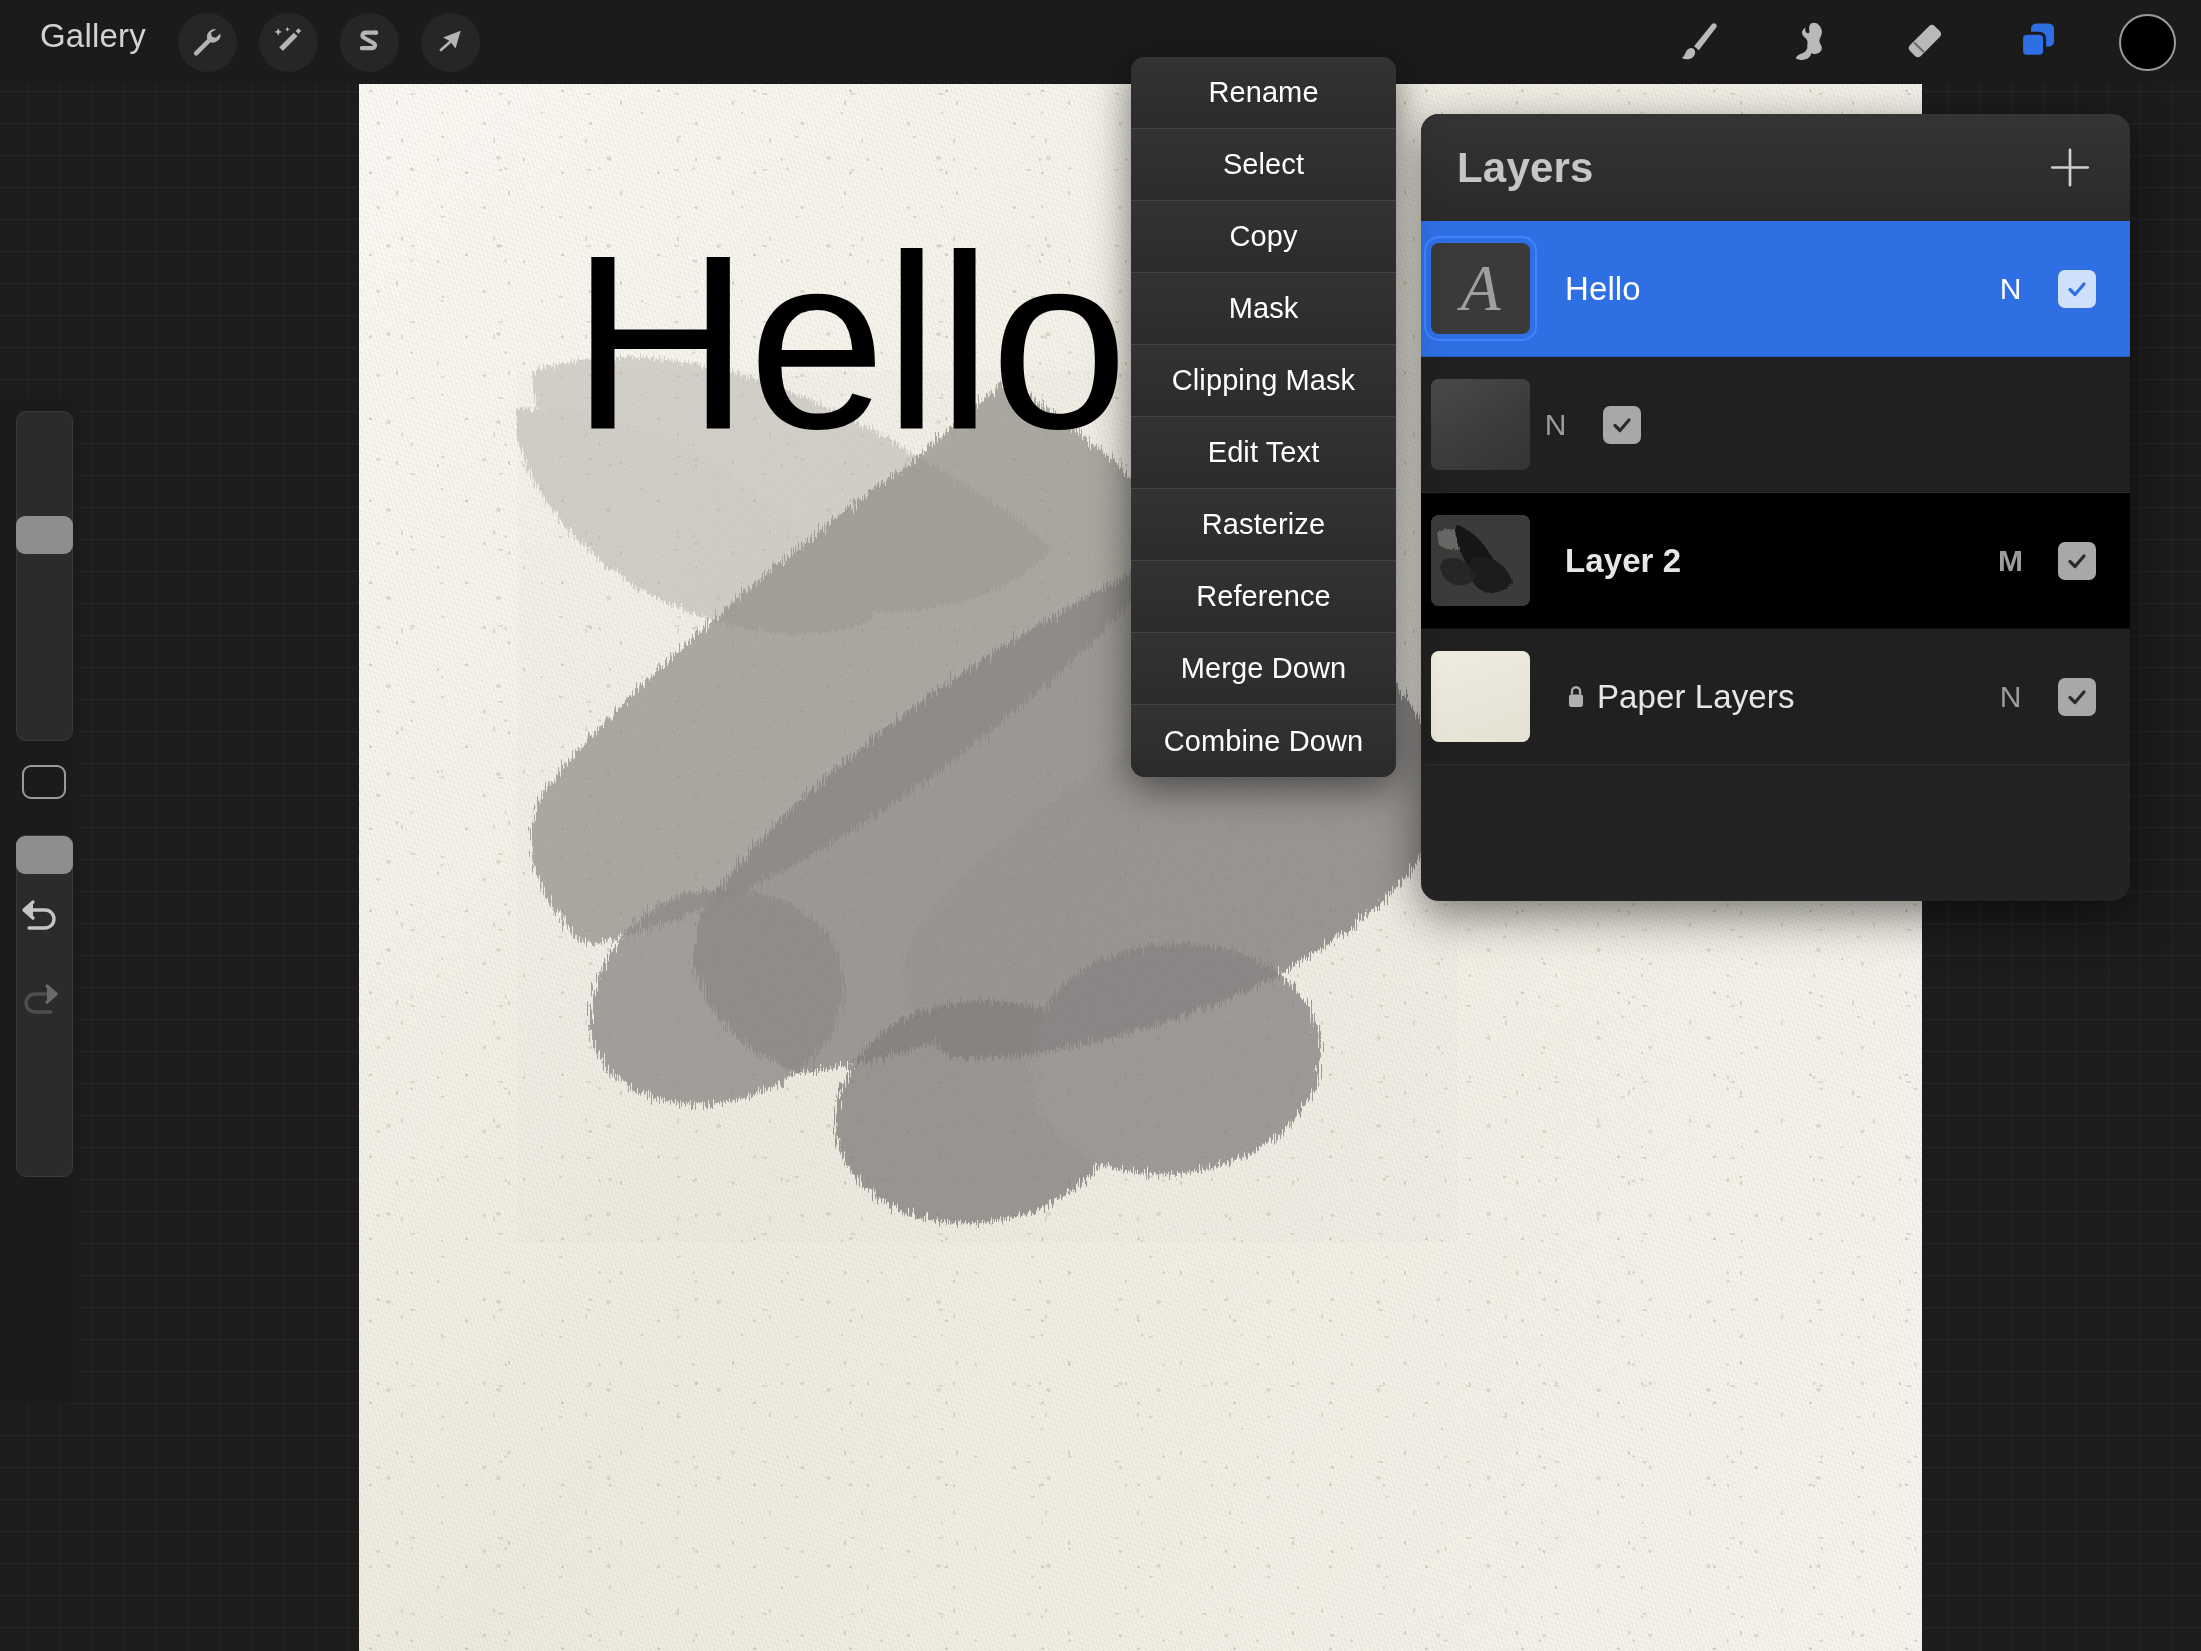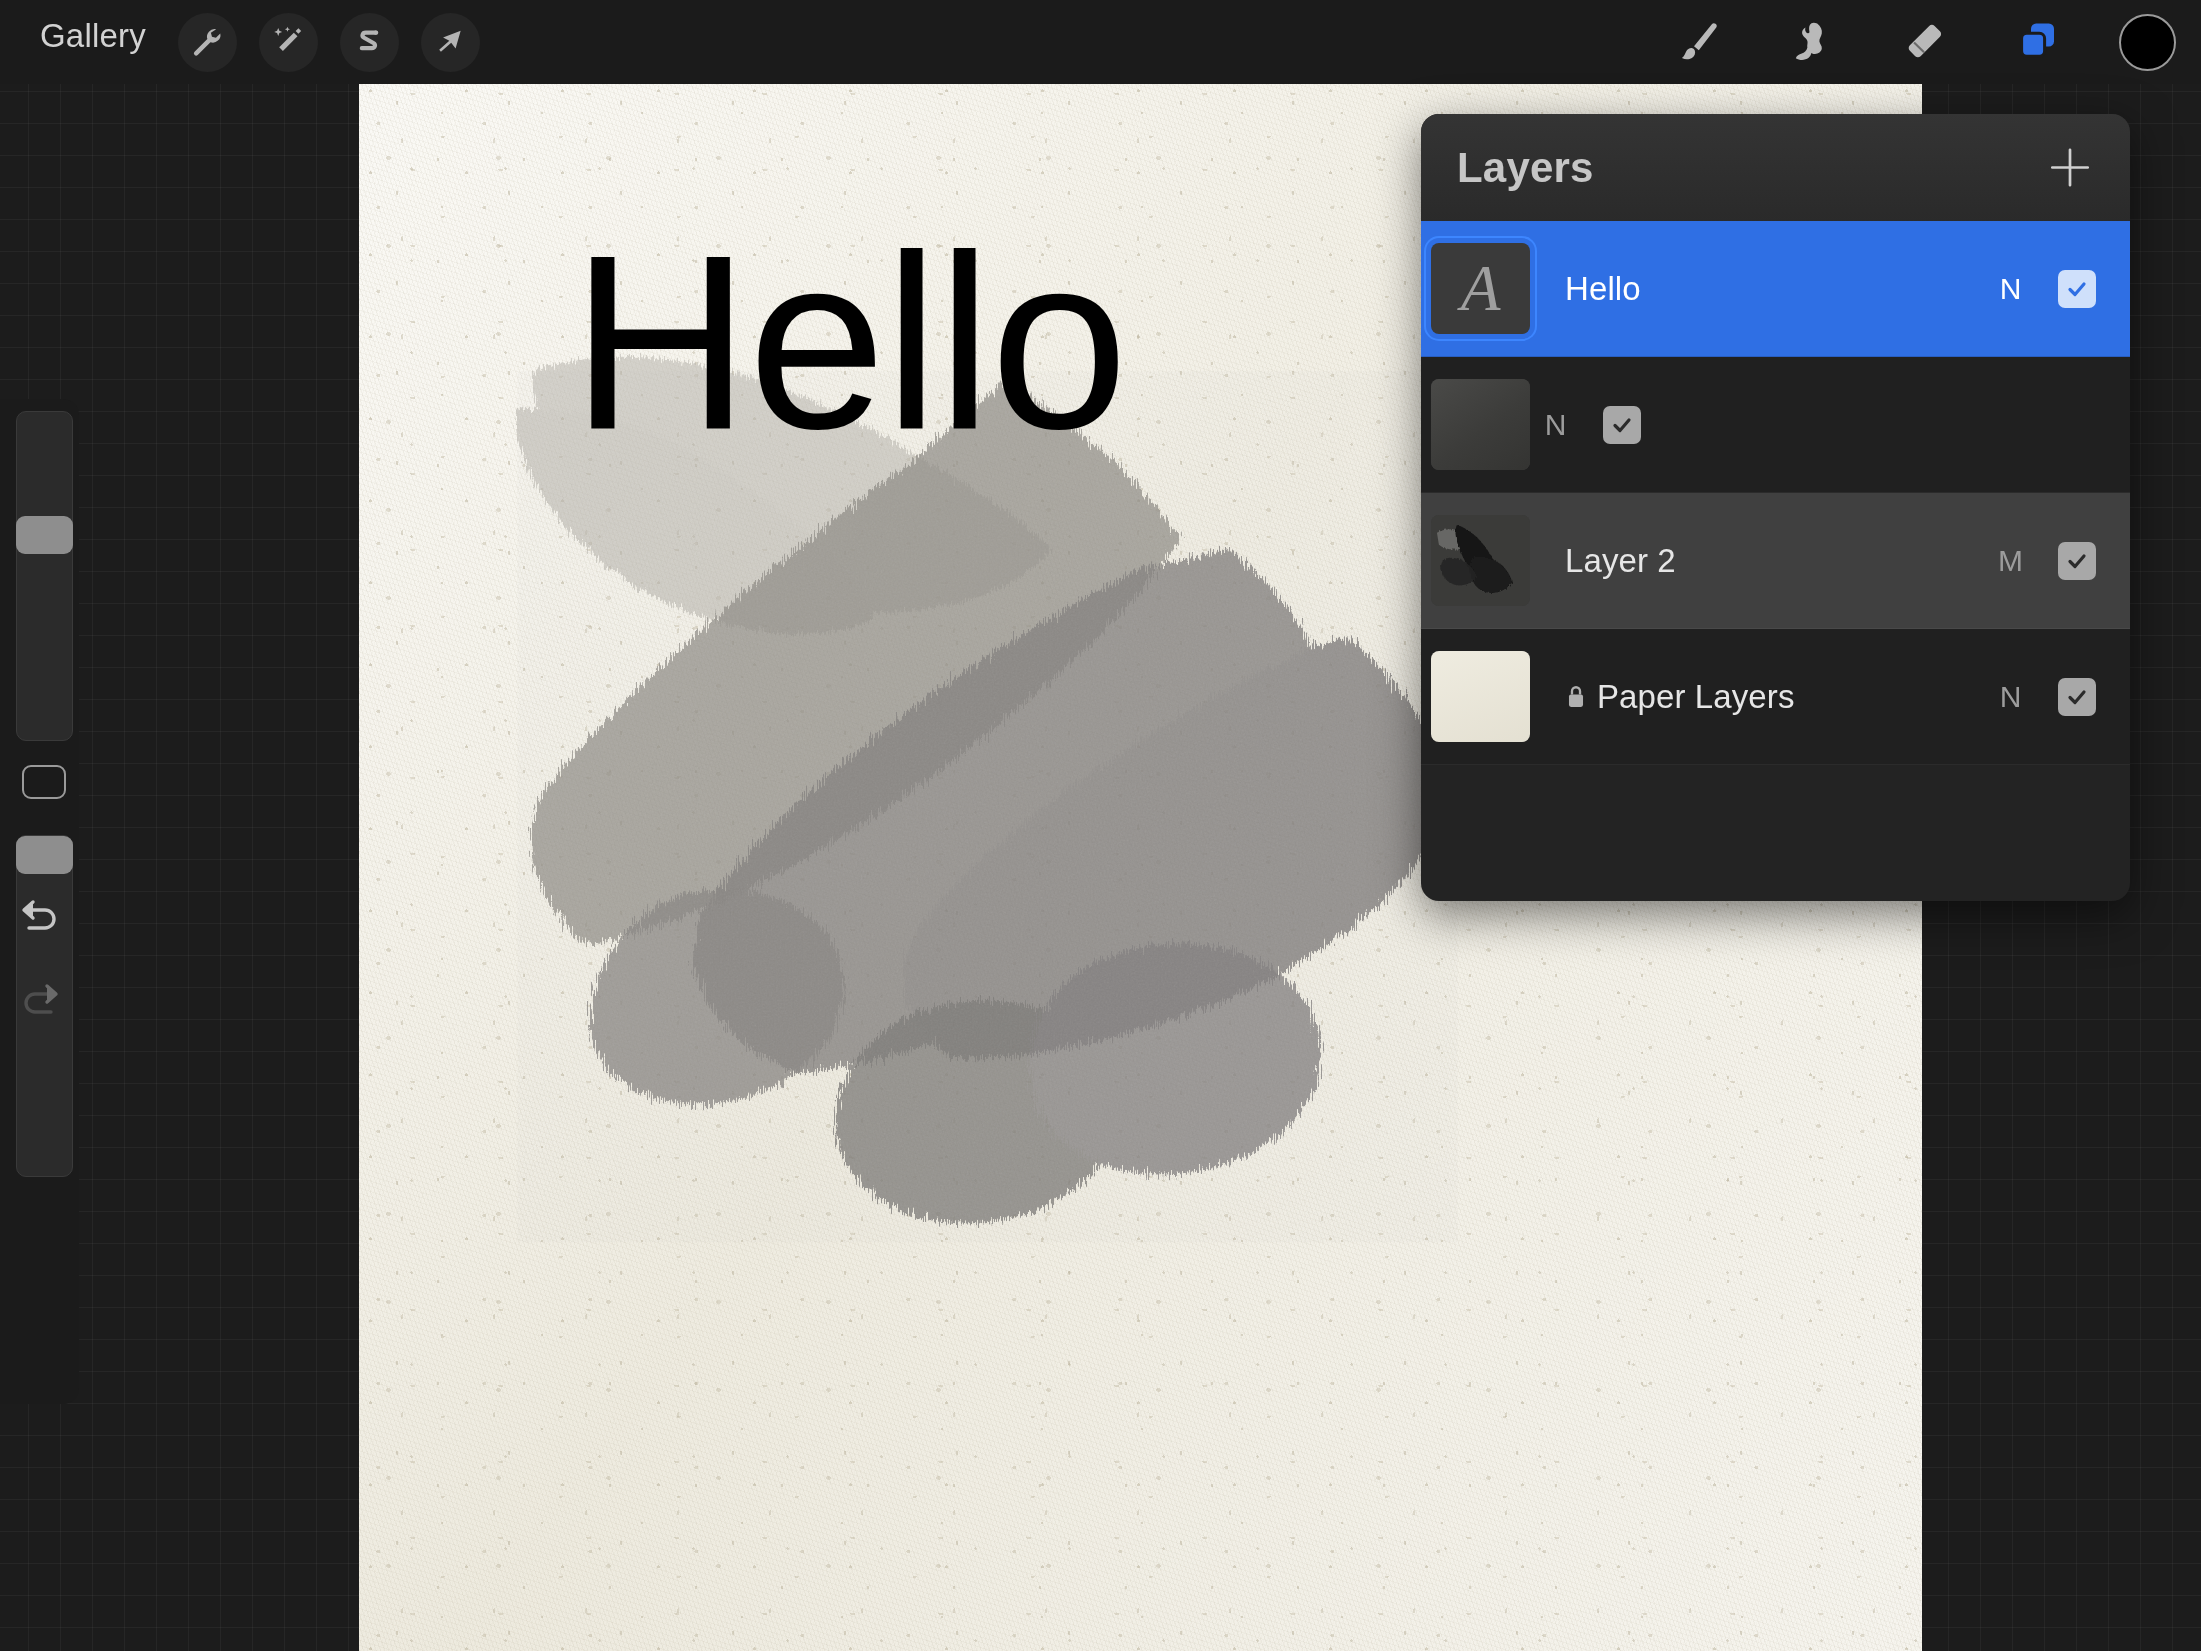--- a/index.html
+++ b/index.html
@@ -156,21 +156,21 @@
   #add-layer-btn {
     position:absolute; right:34px; top:50%; transform:translateY(-50%);
     width:53px; height:53px; display:flex; align-items:center; justify-content:center;
   }
   #layers-list { position:relative; }
   .layer-row {
     position:relative; height:136px; display:flex; align-items:center;
     background:#202020; border-bottom:1px solid rgba(255,255,255,.05);
     padding:0 0 0 10px;
   }
-  .layer-row.alt { background:#404040; }
+  .layer-row.alt { background:#000000;font-weight:bold; }
   .layer-row.selected {
     background:#2f6fe4; border-bottom-color:rgba(0,0,0,.15);
   }
   .layer-thumb {
     width:99px; height:91px; border-radius:8px; flex:0 0 auto;
     overflow:hidden; position:relative; background:#3a3a3a;
     display:flex; align-items:center; justify-content:center;
   }
   .layer-row.selected .layer-thumb { box-shadow:0 0 0 5px #2f6fe4, 0 0 0 7px #3d86ff; }
   .thumb-text-A {
@@ -355,20 +355,32 @@
     </div>
 
     <div class="history-btn" id="redo-btn">
       <svg width="48" height="42" viewBox="0 0 24 20" fill="none" stroke="#4e4e4e" stroke-width="1.7" stroke-linecap="round" stroke-linejoin="round">
         <path d="M19.5 7 H9.5 a4.5 4.5 0 0 0 0 9 H17.5"></path>
         <path d="M15.5 3 L20 7 L15.5 11" fill="#6a6a6a" stroke="#6a6a6a"></path>
       </svg>
     </div>
   </div>
 
+  <div id="context-menu">
+    <div class="menu-item">Rename</div>
+    <div class="menu-item">Select</div>
+    <div class="menu-item">Copy</div>
+    <div class="menu-item">Mask</div>
+    <div class="menu-item">Clipping Mask</div>
+    <div class="menu-item">Edit Text</div>
+    <div class="menu-item">Rasterize</div>
+    <div class="menu-item">Reference</div>
+    <div class="menu-item">Merge Down</div>
+    <div class="menu-item">Combine Down</div>
+  </div>
 
   <div id="layers-panel">
     <div id="layers-header">
       <div id="layers-title">Layers</div>
       <div id="add-layer-btn">
         <svg width="50" height="50" viewBox="0 0 24 24" stroke="#d0d0d0" stroke-width="1.3" stroke-linecap="round">
           <path d="M12 3.5 V20.5 M3.5 12 H20.5"></path>
         </svg>
       </div>
     </div>

